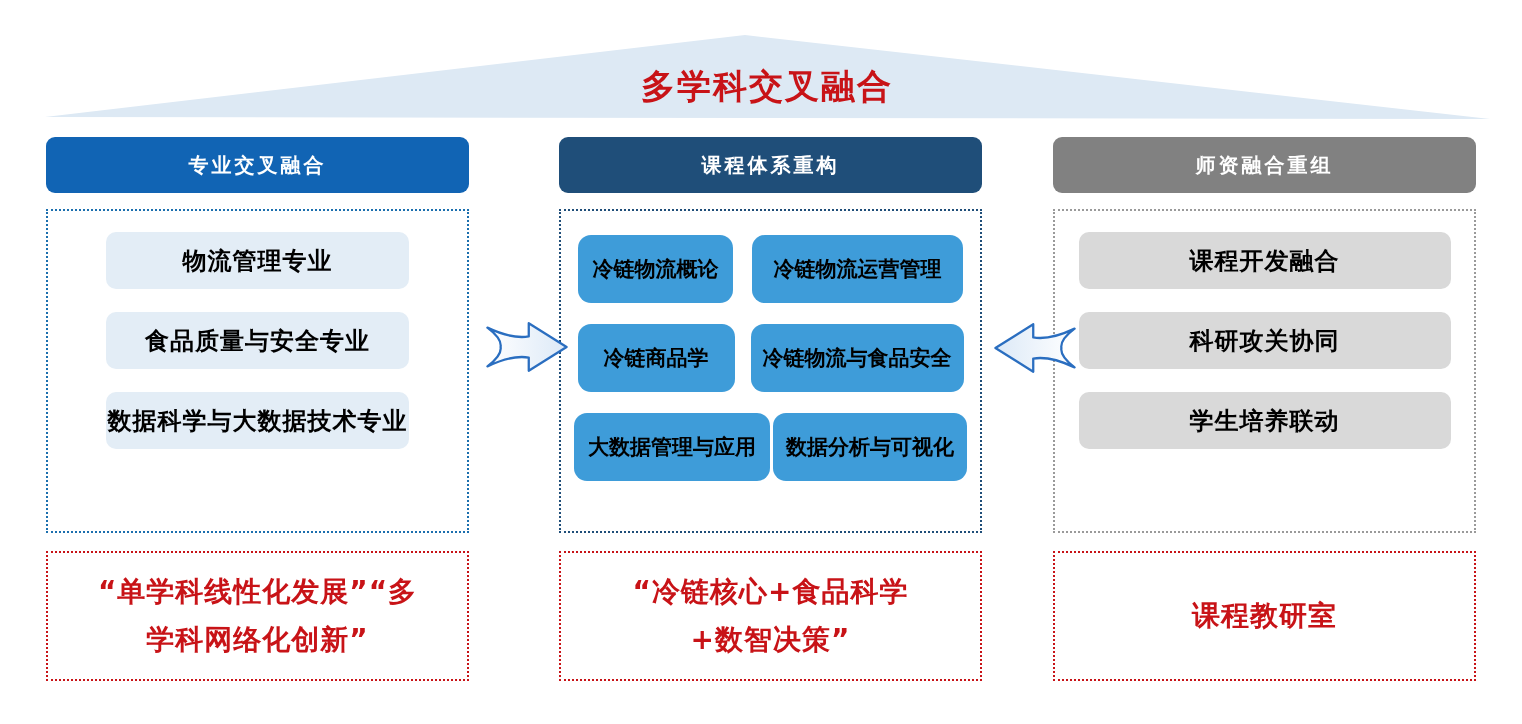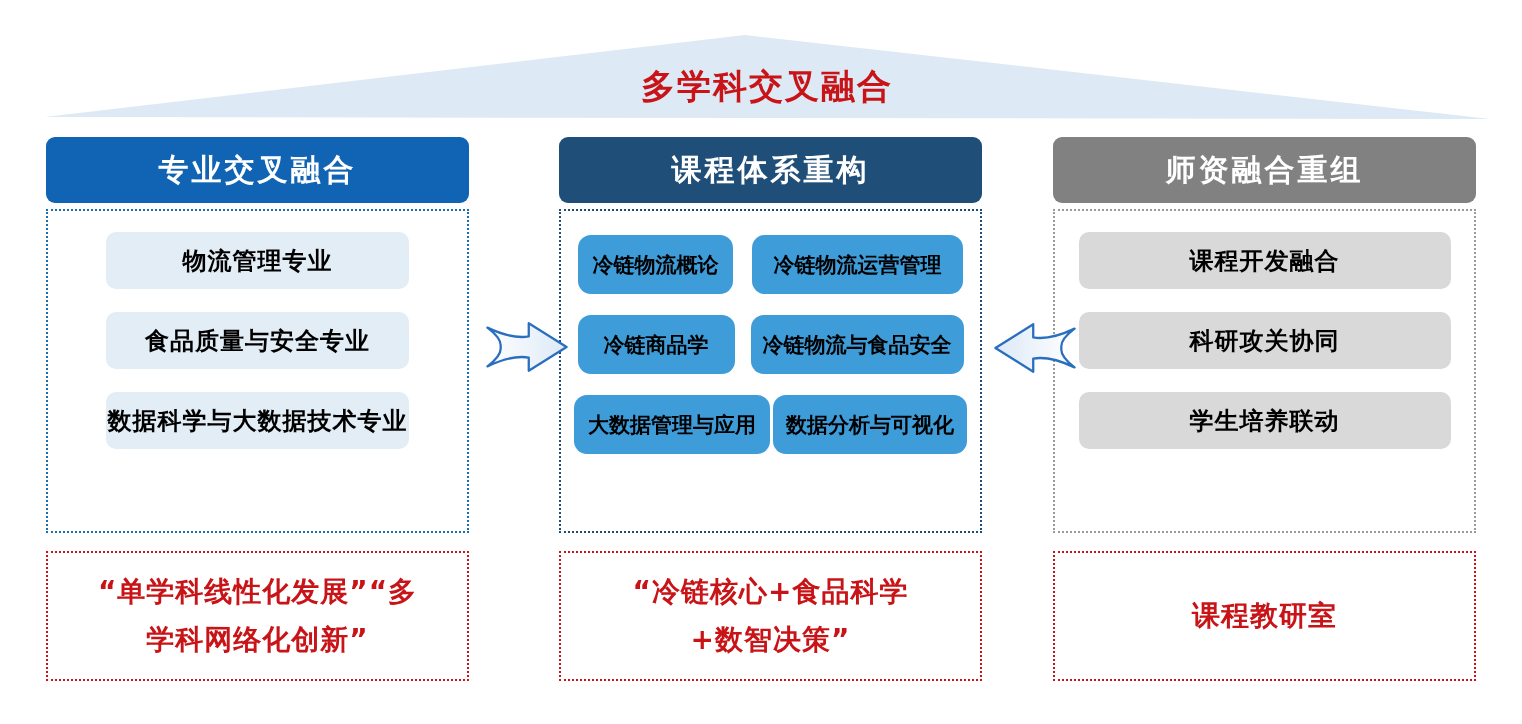--- a/index.html
+++ b/index.html
@@ -17,24 +17,24 @@
     position:absolute;left:42px;top:64px;width:1450px;height:44px;
     text-align:center;font-size:34px;letter-spacing:2px;
     color:var(--title_red);
   }
   
   .column{position:absolute;top:137px;width:423px;height:546px;}
   .col1{left:46px;}
   .col2{left:559px;}
   .col3{left:1053px;}
   .col-header{
-    position:absolute;top:0;left:0;right:0;height:66px;
+    position:absolute;top:0;left:0;right:0;height:56px;
     border-radius:9px;
     display:flex;align-items:center;justify-content:center;
-    color:#ffffff;font-size:30px;letter-spacing:3px;text-align:center;
+    color:#ffffff;font-size:20px;letter-spacing:3px;text-align:center;
   }
   .col1 .col-header{background:var(--col1_header_bg);}
   .col2 .col-header{background:var(--col2_header_bg);}
   .col3 .col-header{background:var(--col3_header_bg);}
   .dotted-box{
     position:absolute;top:72px;left:0;right:0;height:324px;
     box-sizing:border-box;
     display:flex;flex-direction:column;align-items:center;
     padding-top:21px;gap:23px;
   }
@@ -47,21 +47,21 @@
     font-size:24px;color:#000000;letter-spacing:1px;
     flex:0 0 auto;
   }
   .col1 .pill{background:var(--col1_item_bg);}
   .col3 .pill{background:var(--col3_item_bg);width:372px;}
   .course-row{display:flex;justify-content:center;align-items:center;flex:0 0 auto;}
   .row-1{gap:19px;}
   .row-2{gap:16px;}
   .row-3{gap:3px;}
   .course-btn{
-    height:59px;border-radius:13px;background:var(--col2_item_bg);
+    height:68px;border-radius:13px;background:var(--col2_item_bg);
     display:flex;align-items:center;justify-content:center;
     font-size:21px;color:#000000;box-sizing:border-box;padding:0 6px;
   }
   .w155{width:155px;}.w211{width:211px;}.w157{width:157px;}.w213{width:213px;}.w196{width:196px;}.w194{width:194px;}
   .note-box{
     position:absolute;top:414px;left:0;right:0;height:130px;
     box-sizing:border-box;
     border:2px dotted var(--note_red);
     color:var(--note_red);
     display:flex;flex-direction:column;justify-content:center;align-items:center;

